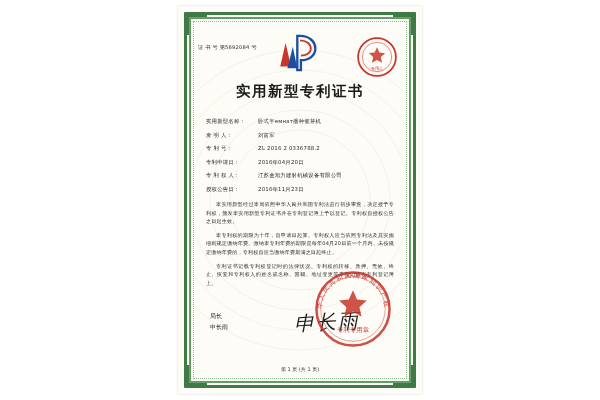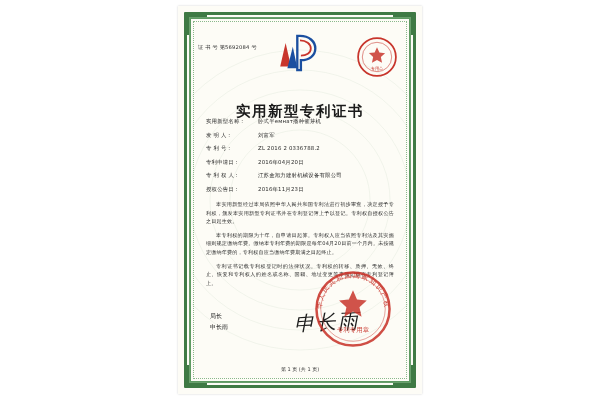--- a/index.html
+++ b/index.html
@@ -105,21 +105,20 @@
     position: absolute;
     left: 0;
     right: 0;
     top: 58px;
     text-align: center;
     font-family: "DejaVu Serif", serif;
     font-size: 14.5px;
     font-weight: bold;
     color: #1b1b1b;
     letter-spacing: 1.5px;
-    margin-top: 20px;
   }
 
   
   .top-seal {
     position: absolute;
     right: 4px;
     top: 12px;
     width: 42px;
     height: 42px;
   }

